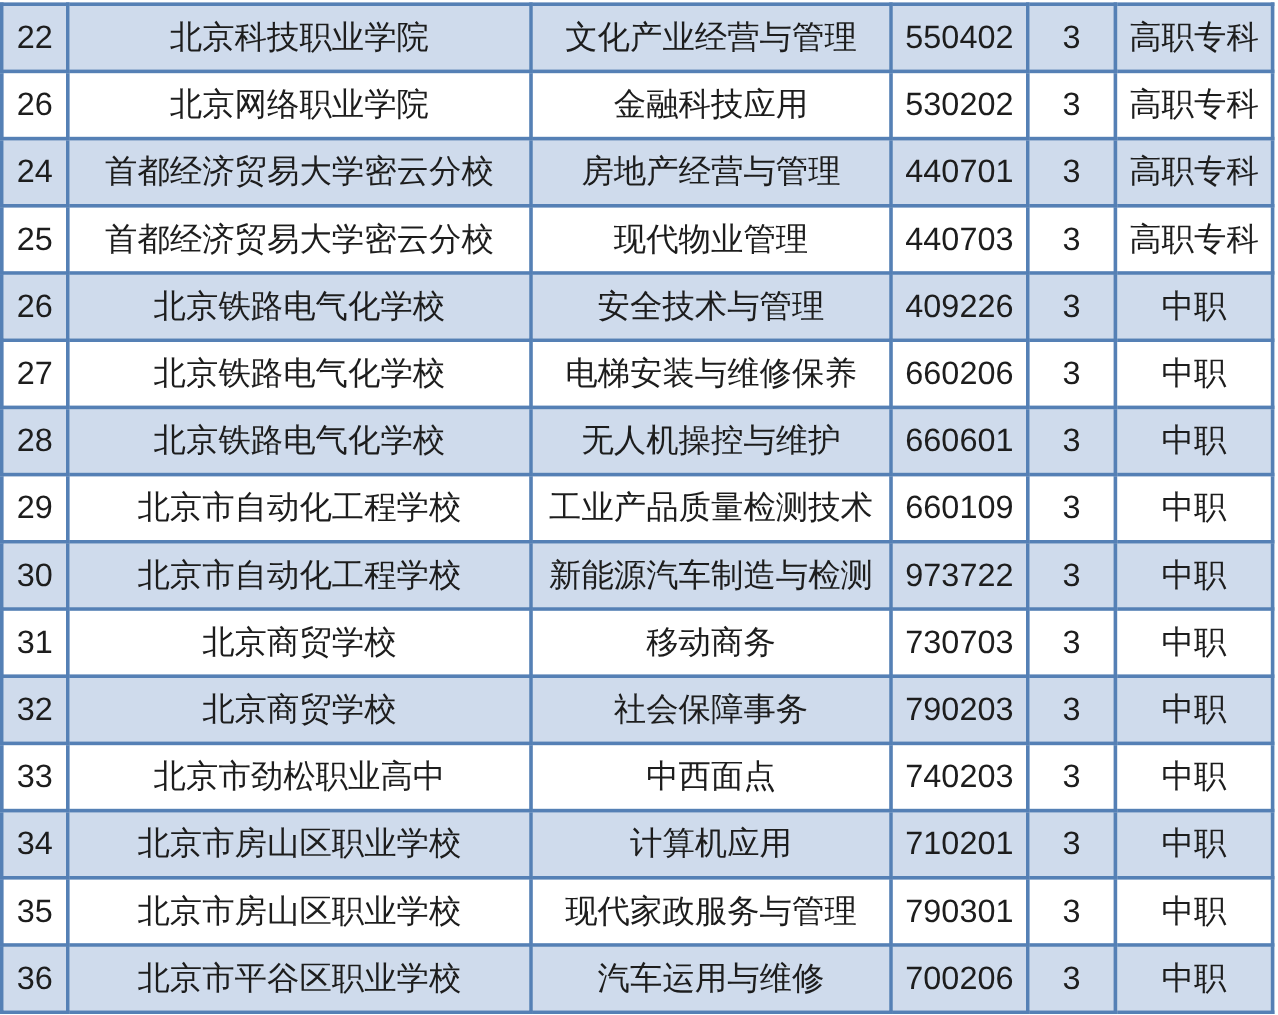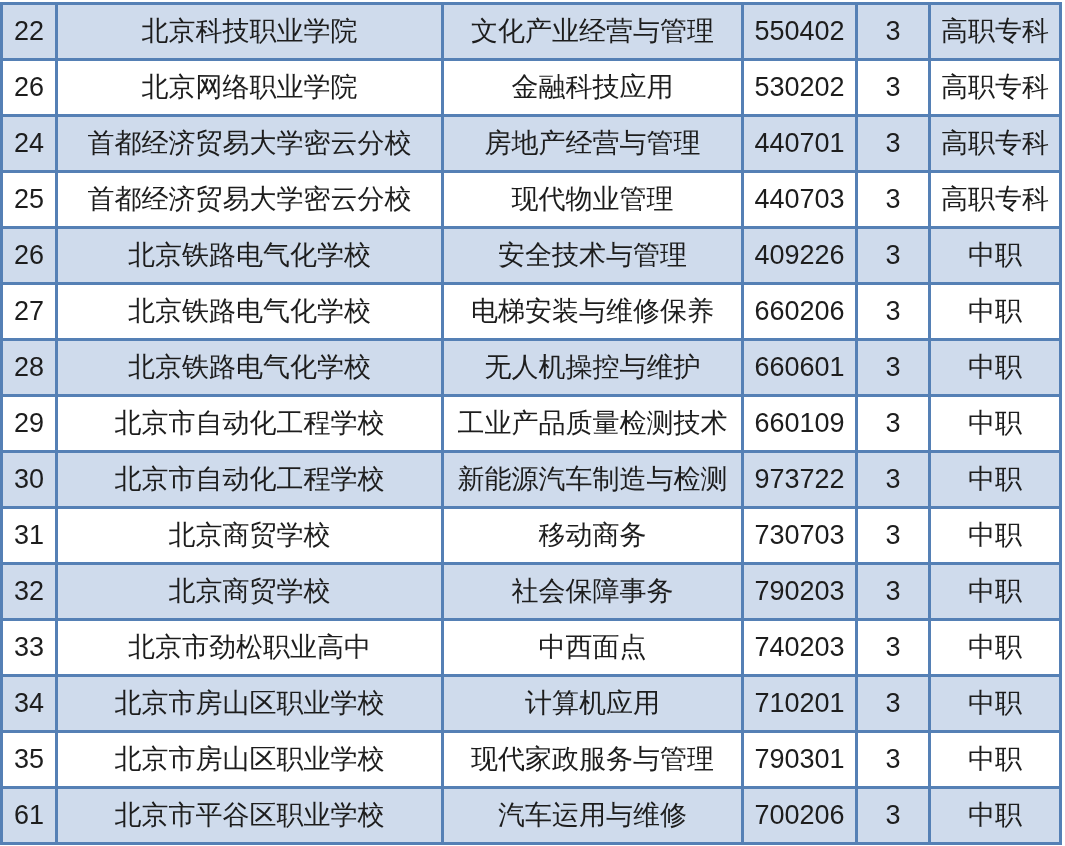--- a/index.html
+++ b/index.html
@@ -161,21 +161,21 @@
         </tr>
         <tr class="plain">
           <td>35</td>
           <td>北京市房山区职业学校</td>
           <td>现代家政服务与管理</td>
           <td>790301</td>
           <td>3</td>
           <td>中职</td>
         </tr>
         <tr class="shaded">
-          <td>61</td>
+          <td>36</td>
           <td>北京市平谷区职业学校</td>
           <td>汽车运用与维修</td>
           <td>700206</td>
           <td>3</td>
           <td>中职</td>
         </tr>
       </tbody>
   </table>
 </div>
 

